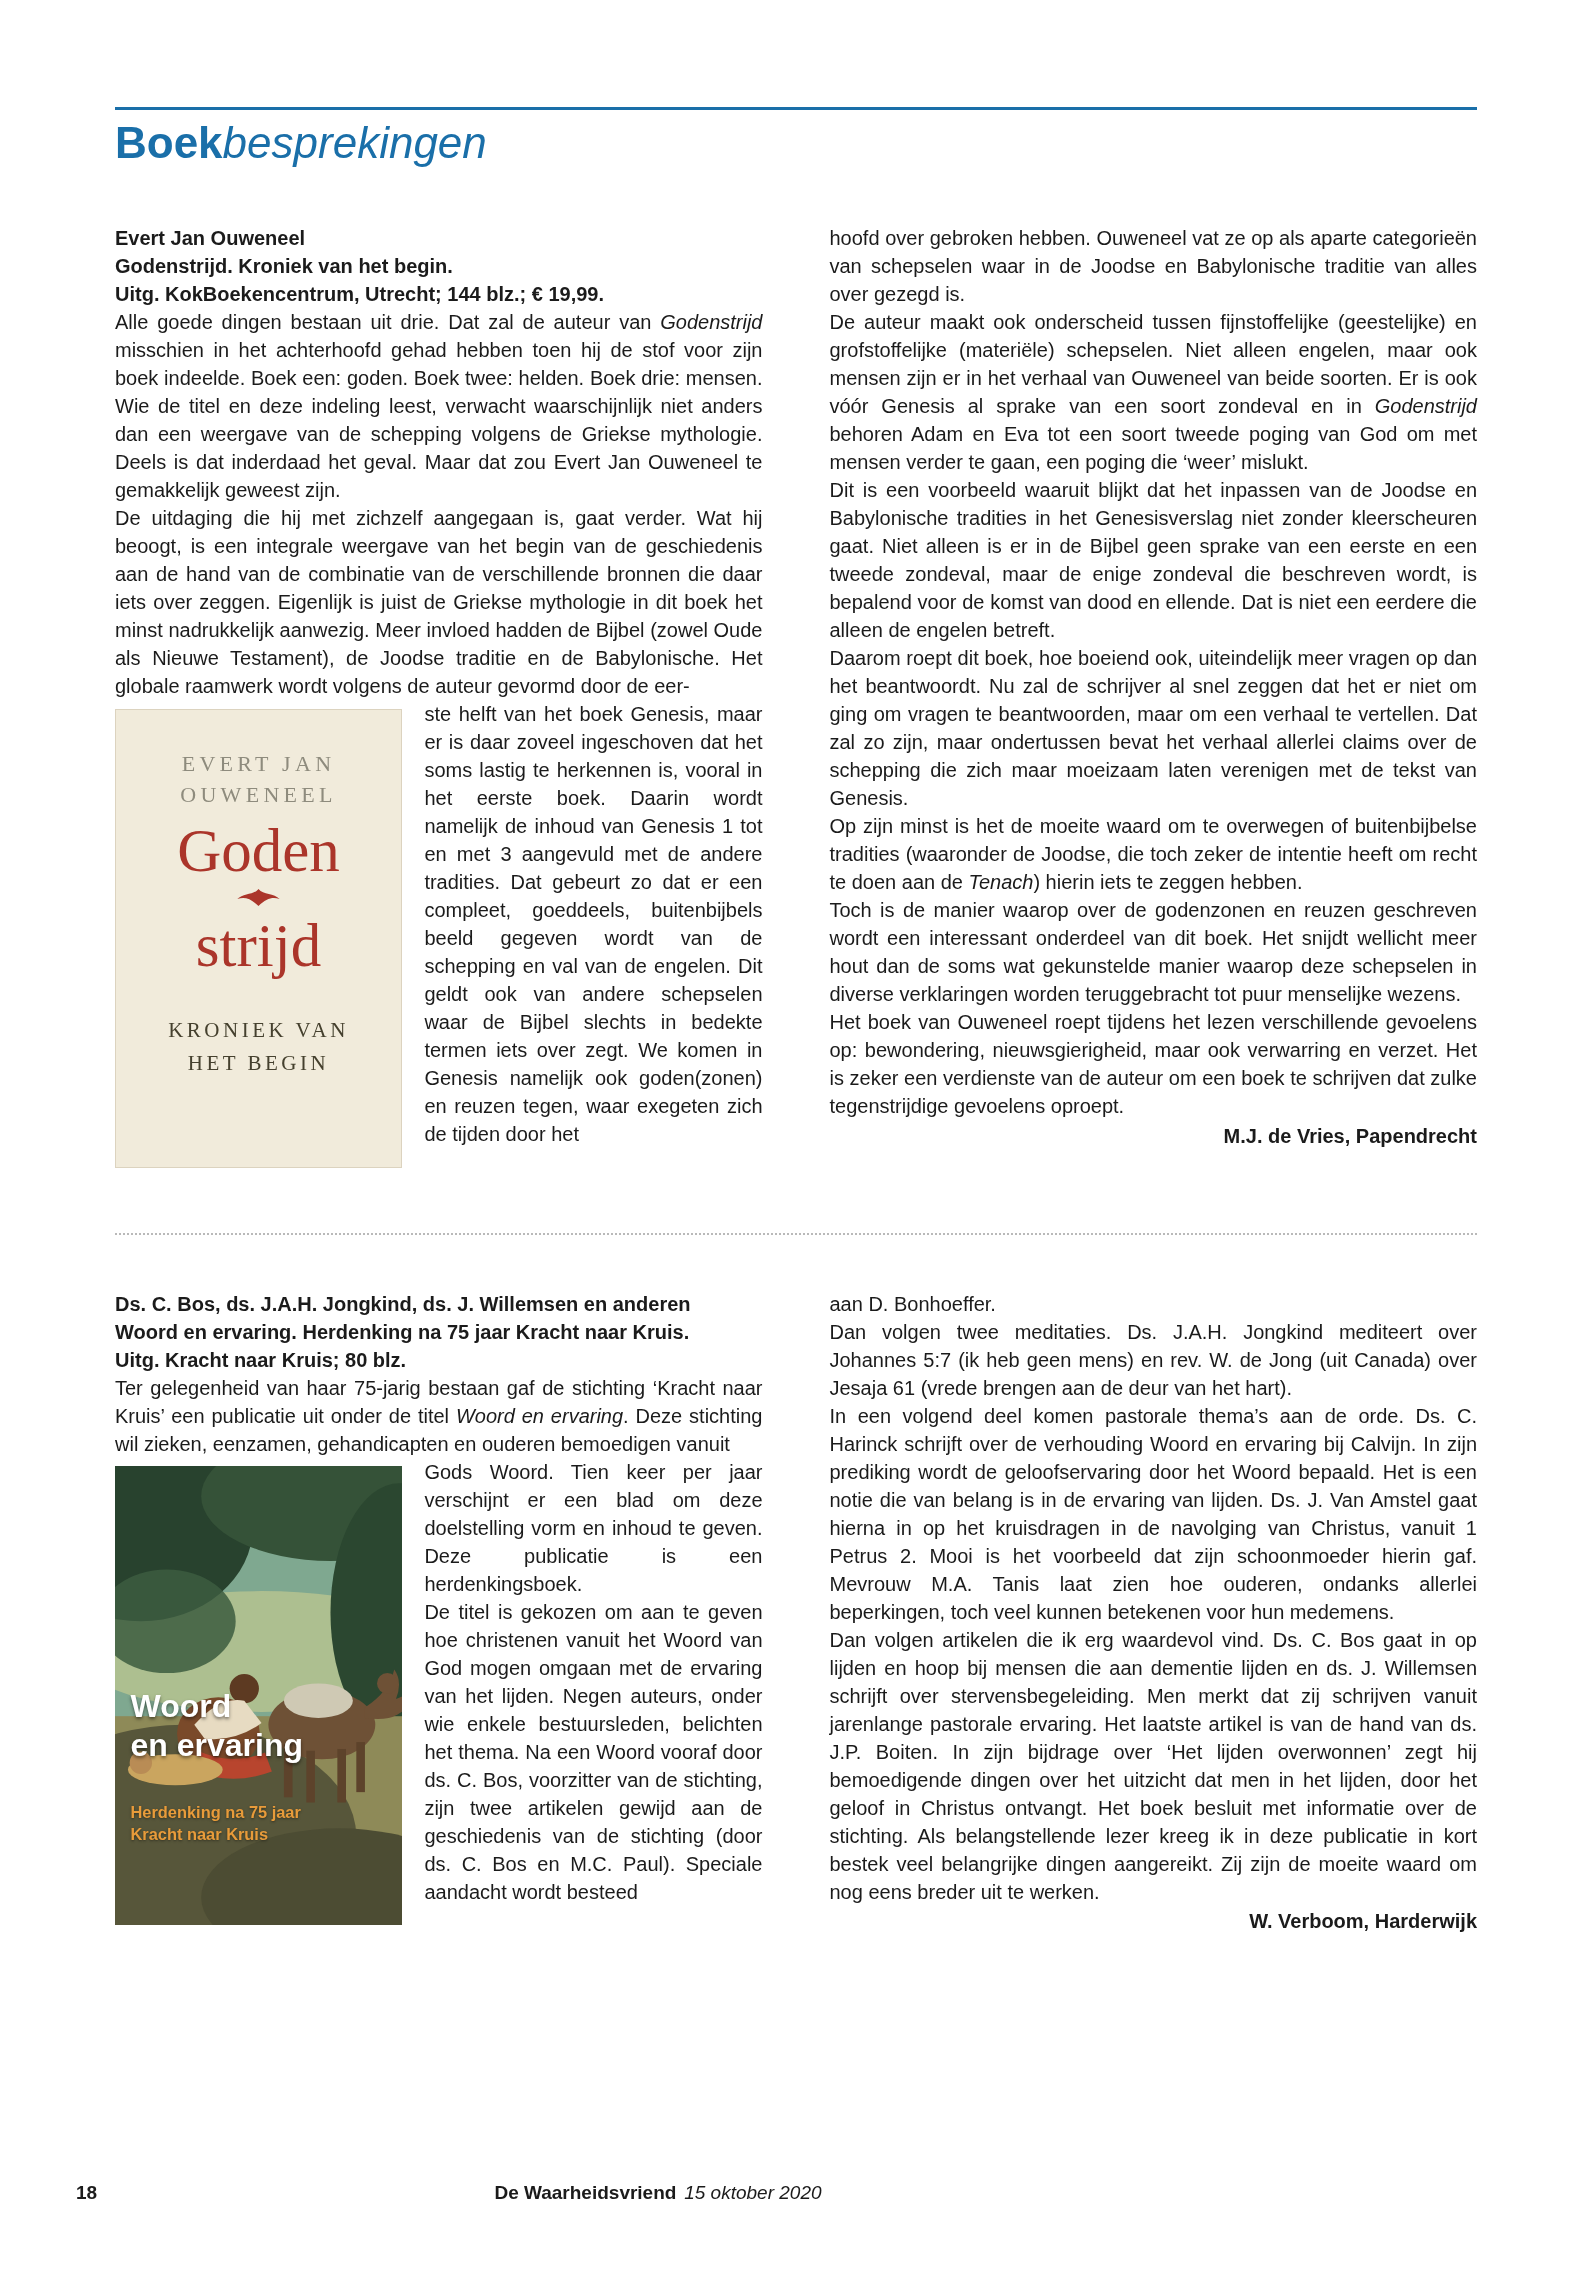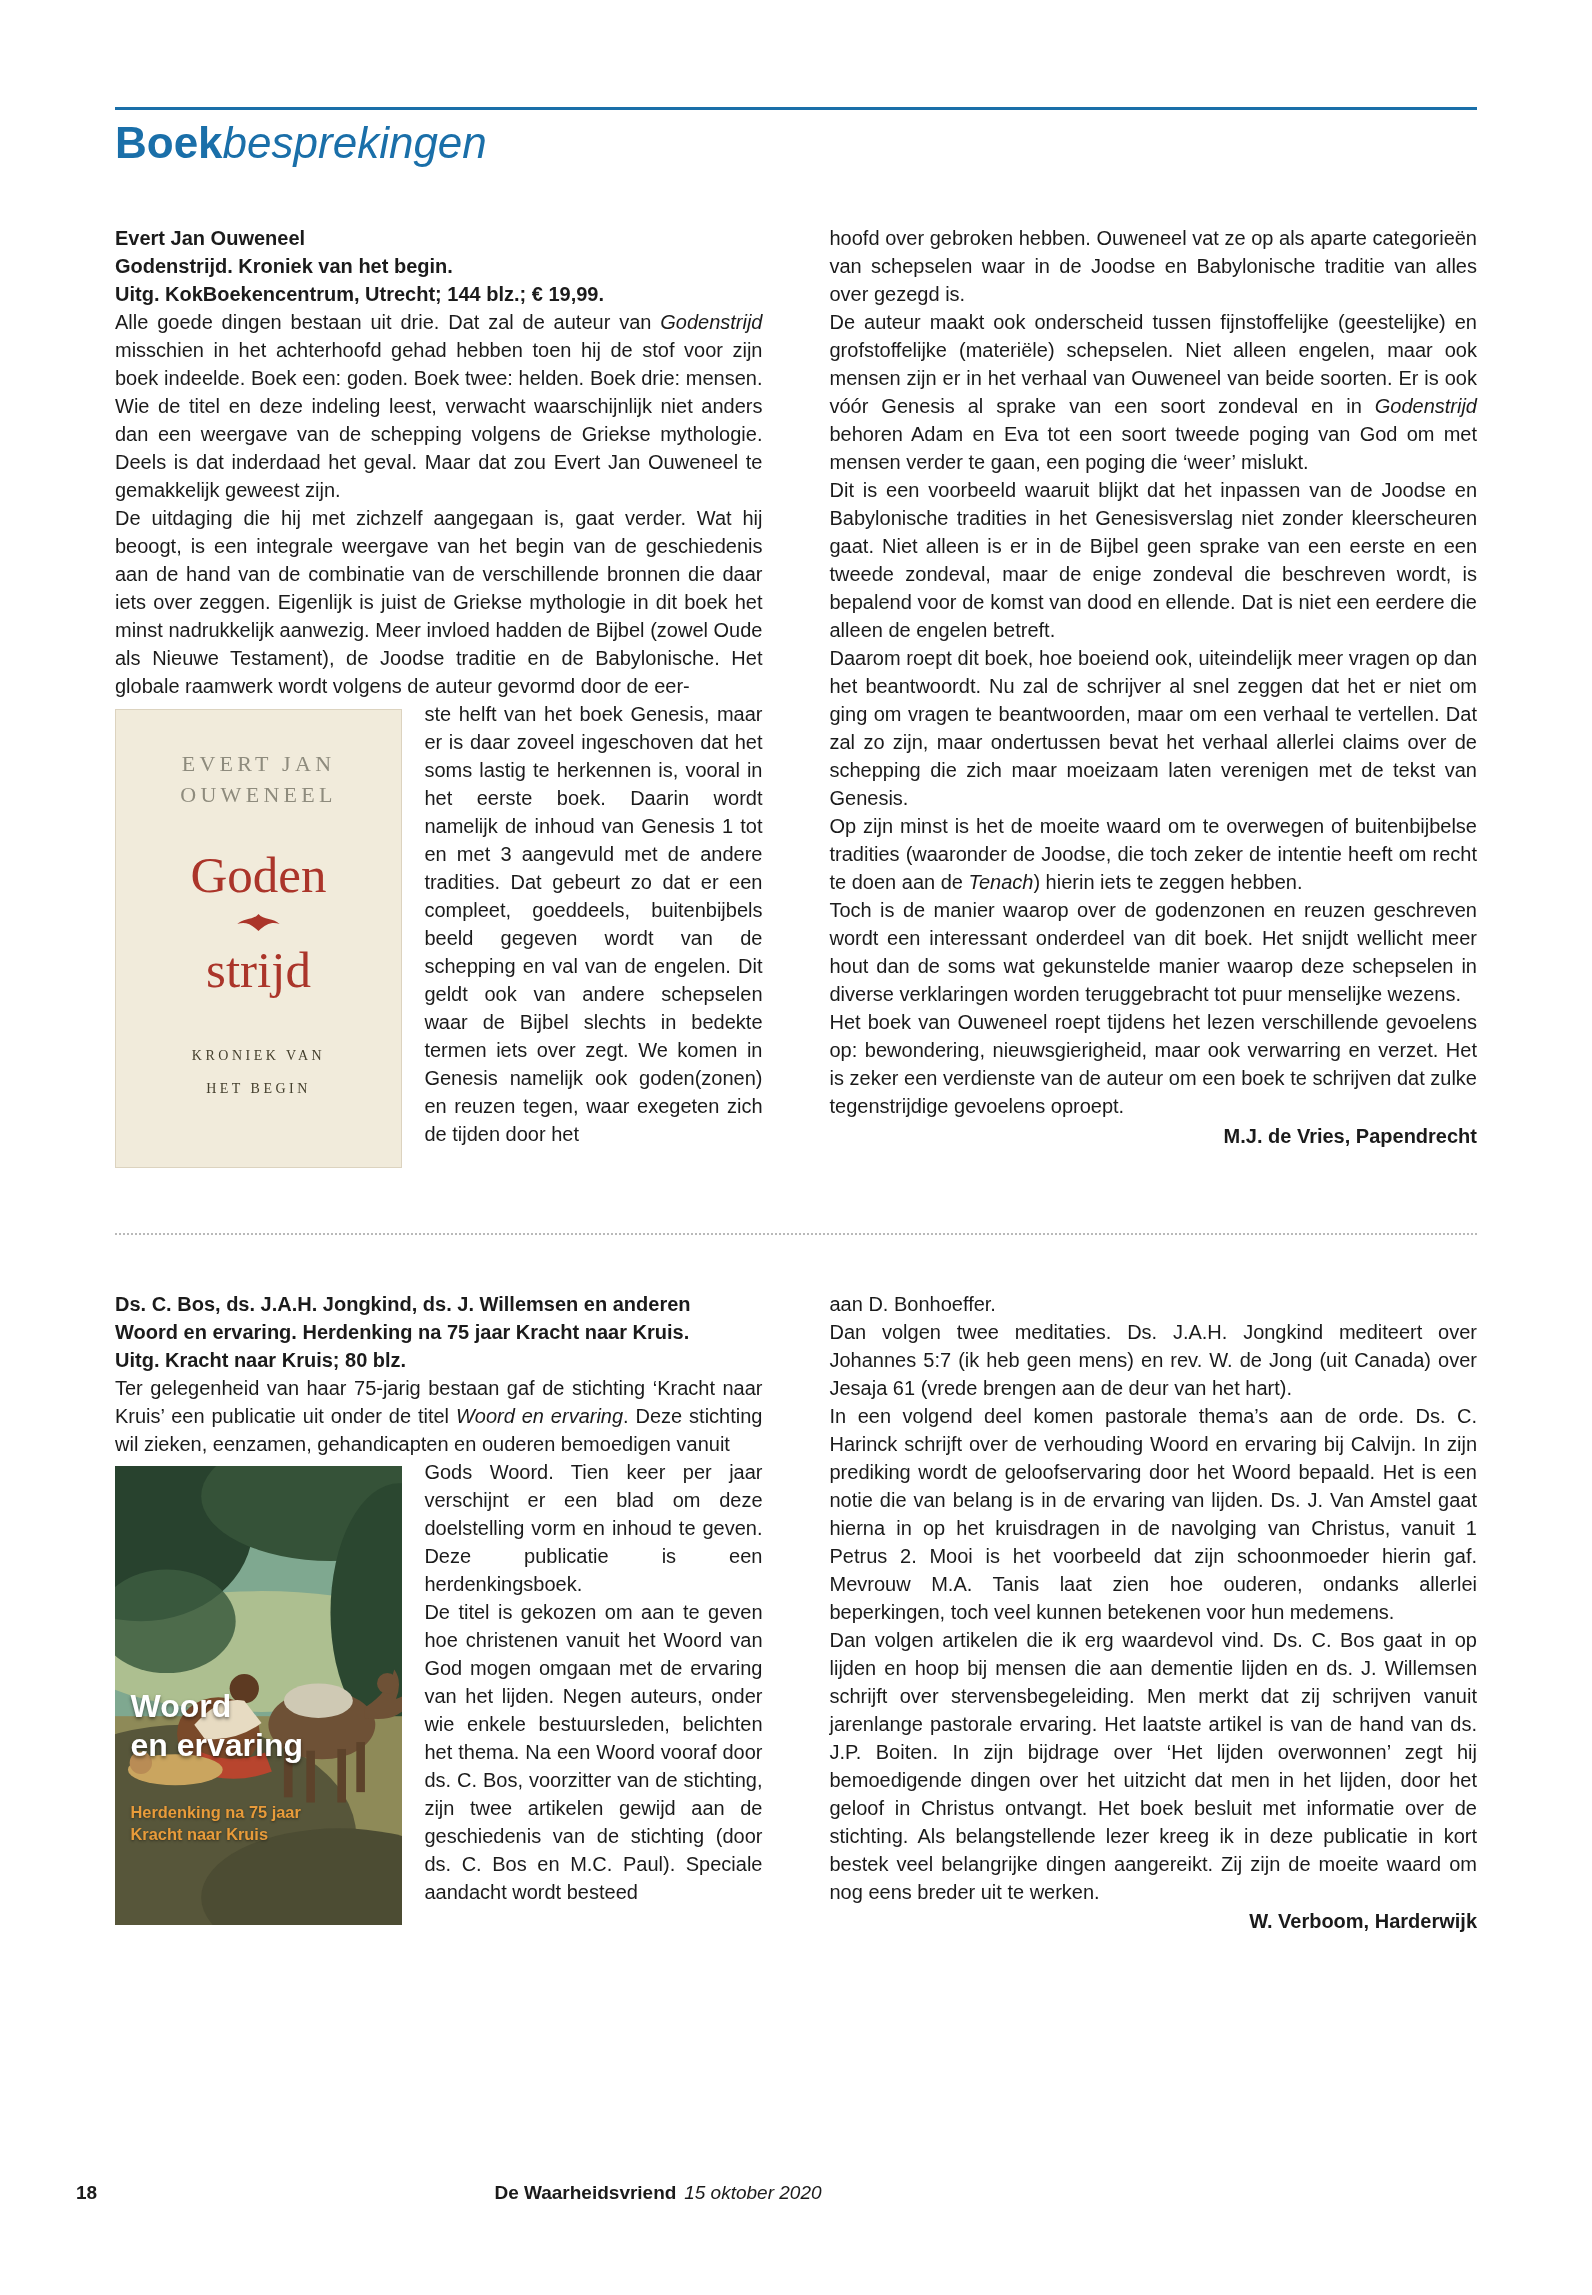--- a/index.html
+++ b/index.html
@@ -29,23 +29,23 @@
   
   .cover { float:left; margin:8.6px 22.4px 5.2px 0; }
 
   
   .cover1 {
     width:287px; height:459px; background:#f1ebdb; border:0.9px solid #dcd3bf;
     display:flex; flex-direction:column; align-items:center; text-align:center;
     font-family:"Liberation Serif", serif; padding-top:38px; box-sizing:border-box;
   }
   .c1-author { font-size:22px; letter-spacing:4.3px; color:#8e8b7d; line-height:31px; }
-  .c1-title  { font-size:51px; line-height:67px; color:#ab352a; margin-top:32px;text-align:center; }
+  .c1-title  { font-size:61px; line-height:67px; color:#ab352a; margin-top:7px;text-align:center; }
   .bird { width:47px; height:21px; display:block; margin:3.5px auto; }
-  .c1-sub { font-size:14px; letter-spacing:3.5px; color:#45402e; line-height:33px; margin-top:35px; }
+  .c1-sub { font-size:21px; letter-spacing:3.5px; color:#45402e; line-height:33px; margin-top:35px; }
 
   
   .cover2 { position:relative; width:287px; height:459px; overflow:hidden; background:#404040; }
   .cover2-art { position:absolute; left:0; top:0; width:100%; height:100%; }
   .cover2-title {
     position:absolute; left:15.5px; top:221px; color:#ffffff; font-weight:700;
     font-size:32px; line-height:39px; text-shadow:0 1.7px 3.5px rgba(0,0,0,.5);
   }
   .cover2-caption {
     position:absolute; left:15.5px; top:336px; color:#e89b3a; font-weight:700;

